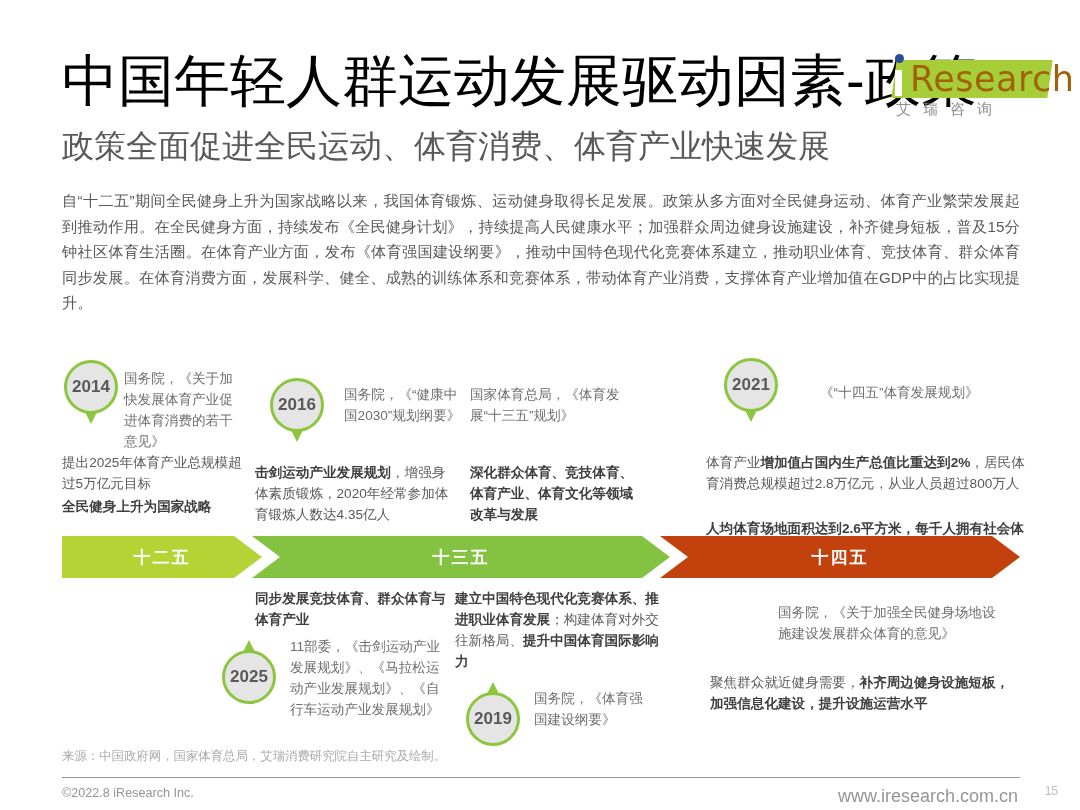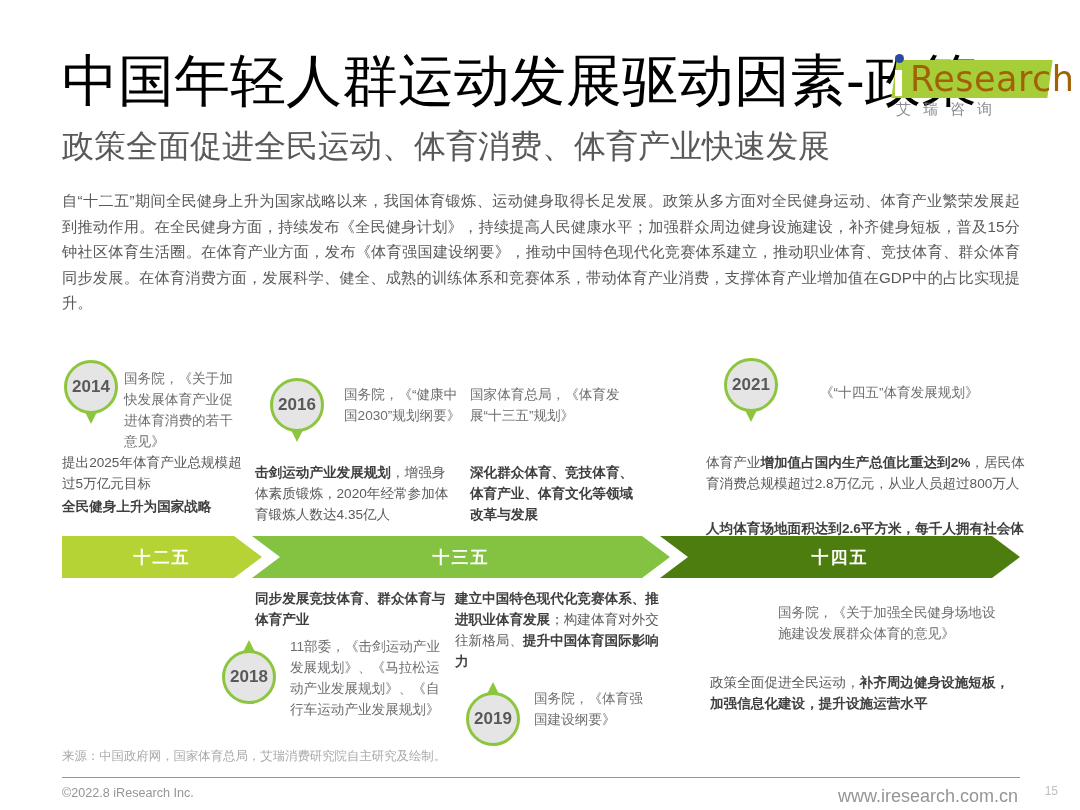--- a/index.html
+++ b/index.html
@@ -103,21 +103,21 @@
   .band { position: absolute; left: 62px; top: 536px; width: 958px; height: 42px; }
   .arrow {
     position: absolute; top: 0; height: 42px;
     display: flex; align-items: center; justify-content: center;
     color: #ffffff; font-size: 17px; font-weight: bold; letter-spacing: 2px;
   }
   .a1 { left: 0px;   width: 200px; background:#b5d334;
         clip-path: polygon(0 0, 172px 0, 200px 50%, 172px 100%, 0 100%); }
   .a2 { left: 190px; width: 418px; background:#84c341;
         clip-path: polygon(0 0, 390px 0, 418px 50%, 390px 100%, 0 100%, 28px 50%); }
-  .a3 { left: 598px; width: 360px; background:#4d7c0f;
+  .a3 { left: 598px; width: 360px; background:#c2410c;
         clip-path: polygon(0 0, 332px 0, 360px 50%, 332px 100%, 0 100%, 28px 50%); }
 
   
   .source {
     position: absolute; left: 62px; top: 748px;
     font-size: 12.4px; color: #a7a9ac;
   }
   .rule {
     position: absolute; left: 62px; top: 777px; width: 958px; height: 1px;
     background: #939598;
@@ -183,36 +183,36 @@
 
   <div class="band">
     <div class="arrow a1">十二五</div>
     <div class="arrow a2">十三五</div>
     <div class="arrow a3">十四五</div>
   </div>
 
   <div class="note" style="left:255px; top:588px; width:200px; font-weight:bold; color:#3f3f41;">同步发展竞技体育、群众体育与体育产业</div>
   <div class="pin pin-up" style="left:222px; top:634px;">
     <div class="pin-tail"></div>
-    <div class="pin-circle">2018</div>
+    <div class="pin-circle">2025</div>
   </div>
   <div class="marker-text" style="left:290px; top:636px; width:152px;">11部委，《击剑运动产业发展规划》、《马拉松运动产业发展规划》、《自行车运动产业发展规划》</div>
 
   <div class="note" style="left:455px; top:588px; width:210px;">
     <b>建立中国特色现代化竞赛体系、推进职业体育发展</b><span>；构建体育对外交往新格局、</span><b>提升中国体育国际影响力</b>
   </div>
   <div class="pin pin-up" style="left:466px; top:676px;">
     <div class="pin-tail"></div>
     <div class="pin-circle">2019</div>
   </div>
   <div class="marker-text" style="left:534px; top:688px; width:118px;">国务院，《体育强国建设纲要》</div>
 
   <div class="marker-text" style="left:778px; top:602px; width:228px;">国务院，《关于加强全民健身场地设施建设发展群众体育的意见》</div>
   <div class="note" style="left:710px; top:672px; width:300px;">
-    <span>政策全面促进全民运动，</span><b>补齐周边健身设施短板，加强信息化建设，提升设施运营水平</b>
+    <span>聚焦群众就近健身需要，</span><b>补齐周边健身设施短板，加强信息化建设，提升设施运营水平</b>
   </div>
 
   <div class="source">来源：中国政府网，国家体育总局，艾瑞消费研究院自主研究及绘制。</div>
   <div class="rule"></div>
   <div class="copy">©2022.8 iResearch Inc.</div>
   <div class="site">www.iresearch.com.cn</div>
   <div class="pagenum">15</div>
 
 </div>
 

